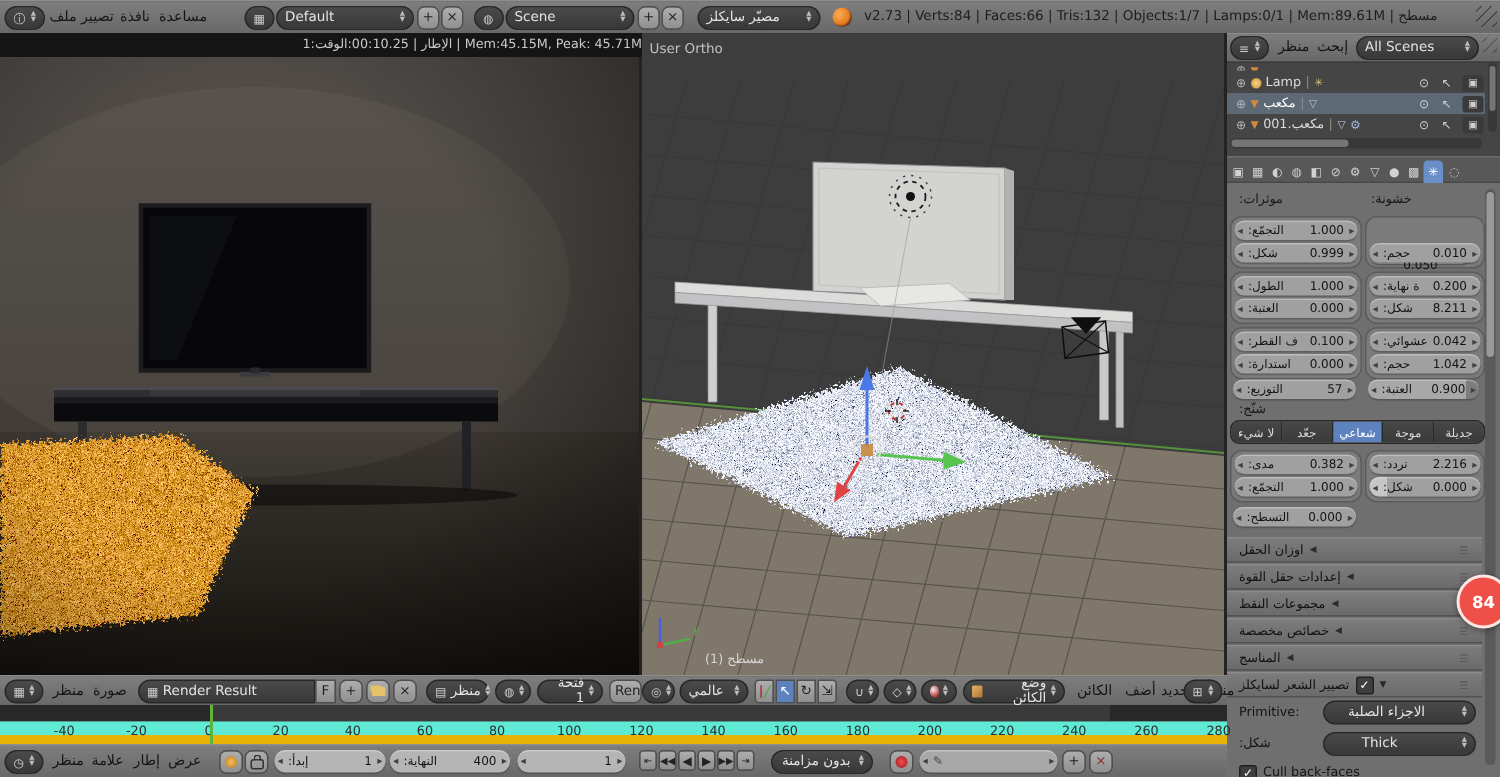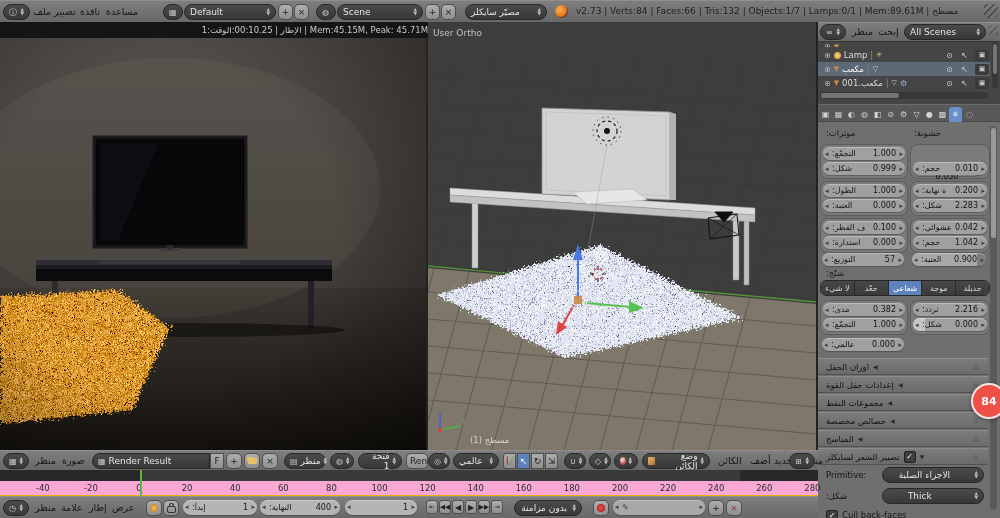--- a/index.html
+++ b/index.html
@@ -377,21 +377,21 @@
             <span class="fv">0.010</span>
           </div>
       </div>
       <div class="grp" style="left:92px;top:59px;width:78px;height:33px;">
         <div class="pf" style="left:2px;top:2px;width:74px;box-sizing:border-box;">
             <span class="fl rtl">ة نهاية:</span>
             <span class="fv">0.200</span>
           </div>
         <div class="pf" style="left:2px;top:17px;width:74px;box-sizing:border-box;">
             <span class="fl rtl">شكل:</span>
-            <span class="fv">2.283</span>
+            <span class="fv">8.211</span>
           </div>
       </div>
       <div class="grp" style="left:92px;top:96px;width:78px;height:33px;">
         <div class="pf" style="left:2px;top:2px;width:74px;box-sizing:border-box;">
             <span class="fl rtl">عشوائي:</span>
             <span class="fv">0.042</span>
           </div>
         <div class="pf" style="left:2px;top:17px;width:74px;box-sizing:border-box;">
             <span class="fl rtl">حجم:</span>
             <span class="fv">1.042</span>
@@ -424,21 +424,21 @@
         <div class="pf" style="left:2px;top:2px;width:74px;box-sizing:border-box;">
             <span class="fl rtl">تردد:</span>
             <span class="fv">2.216</span>
           </div>
         <div class="pf" style="left:2px;top:17px;width:74px;box-sizing:border-box;background:linear-gradient(to right,#c6c6c6 0 16%,#a0a0a0 16%);">
             <span class="fl rtl">شكل:</span>
             <span class="fv">0.000</span>
           </div>
       </div>
       <div class="pf" style="left:4px;top:216px;width:82px;box-sizing:border-box;">
-          <span class="fl rtl">عالمي:</span>
+          <span class="fl rtl">التسطح:</span>
           <span class="fv">0.000</span>
         </div>
 
       <div class="phead" style="top:236px;">
         <span class="rtl">اوزان الحقل</span>
           <span class="arr">◀</span>
           <span class="pgrip">☰</span>
       </div>
       <div class="phead" style="top:254px;">
         <span class="rtl">إعدادات حقل القوة</span>
@@ -566,21 +566,21 @@
         <span class="spin"></span>
     </div>
   </div>
 
   <div class="abs" style="left:0;top:470px;width:818px;height:48px;background:#747474;">
 
     <div class="abs" style="left:0;top:0;width:818px;height:11px;background:#282828;">
       <div class="abs" style="left:141px;top:0;width:599px;height:11px;background:#3a3a3a;"></div>
     </div>
 
-    <div class="abs" style="left:0;top:11px;width:818px;height:15px;background:#f9a8d4;border-bottom:1px solid #eab308;box-sizing:border-box;">
+    <div class="abs" style="left:0;top:11px;width:818px;height:15px;background:#5eead4;border-bottom:6px solid #eab308;box-sizing:border-box;">
         <span class="tick" style="left: 42.8px;">-40</span>
         <span class="tick" style="left: 90.9px;">-20</span>
         <span class="tick" style="left: 139px;">0</span>
         <span class="tick" style="left: 187.1px;">20</span>
         <span class="tick" style="left: 235.2px;">40</span>
         <span class="tick" style="left: 283.3px;">60</span>
         <span class="tick" style="left: 331.4px;">80</span>
         <span class="tick" style="left: 379.5px;">100</span>
         <span class="tick" style="left: 427.6px;">120</span>
         <span class="tick" style="left: 475.7px;">140</span>

